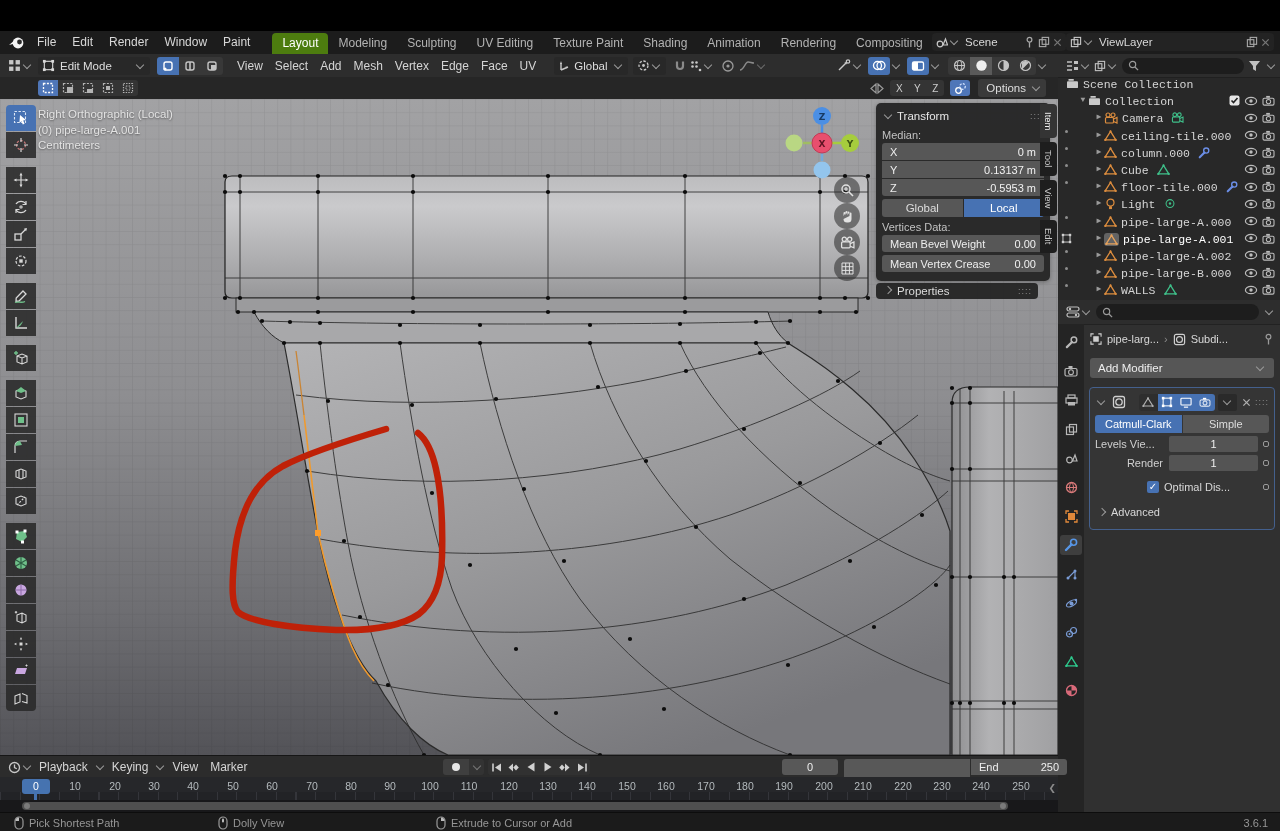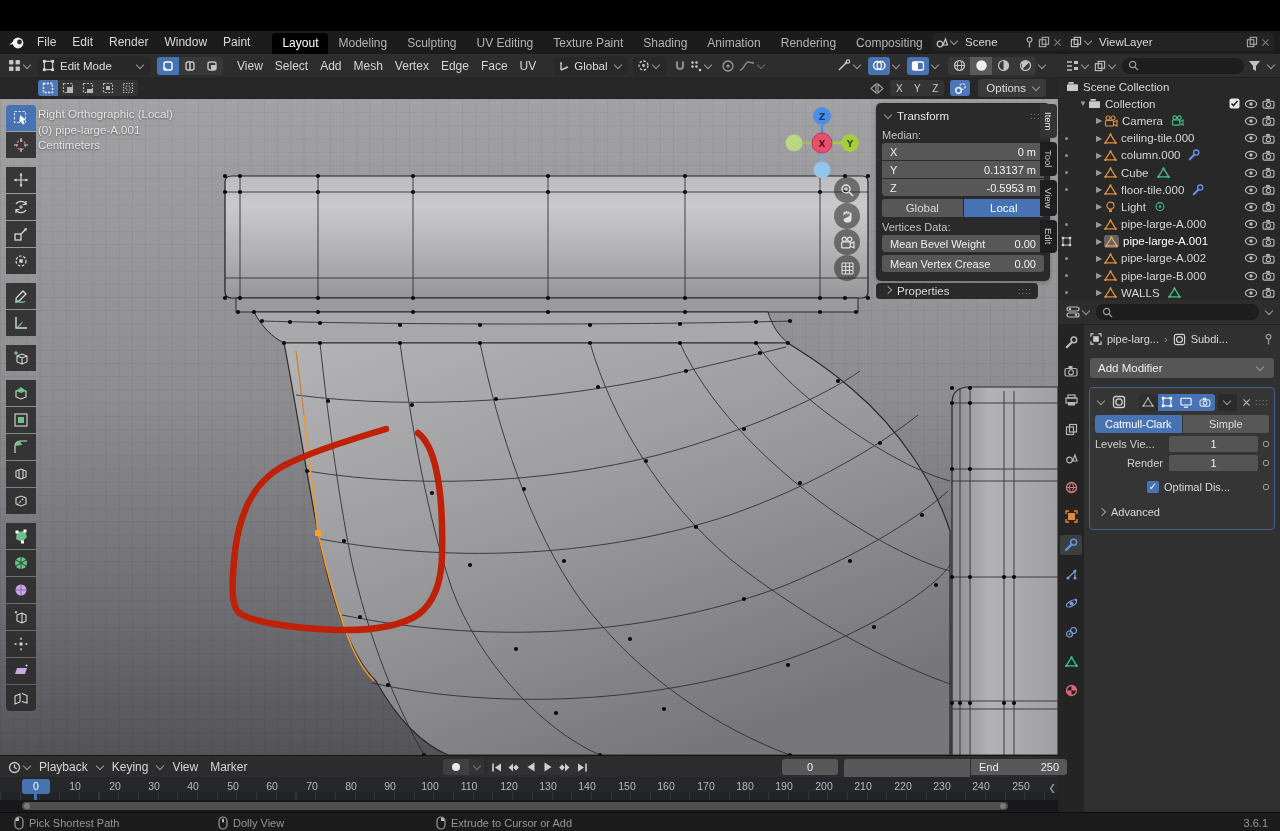--- a/index.html
+++ b/index.html
@@ -4,21 +4,21 @@
 <style>
   html,body{margin:0;padding:0;background:#000;width:1280px;height:831px;
     font-family:"Liberation Sans","DejaVu Sans",sans-serif;-webkit-font-smoothing:antialiased;}
   .r{position:absolute;}
   .row{display:flex;align-items:center;}
   #win{position:absolute;left:0;top:31px;width:1280px;height:800px;background:#1c1c1c;}
   
   #topbar{left:0;top:0;width:1280px;height:23px;background:#1c1c1c;display:flex;align-items:center;border-bottom:1px solid #111;}
   .menu-item{color:#d8d8d8;font-size:12px;padding:0 8px;line-height:23px;}
   .ws-tab{color:#b3b3b3;font-size:12px;padding:0 10px;line-height:21px;border-radius:4px 4px 0 0;margin-top:2px;}
-  .ws-tab.active{background:#000000;color:#fff;}
+  .ws-tab.active{background:#4d7c0f;color:#fff;}
   .idwidget{height:18px;background:#232323;border-radius:4px;display:flex;align-items:center;padding:0 4px;color:#d8d8d8;font-size:11.5px;}
   .idwidget .nm{flex:1;padding:0 5px;white-space:nowrap;overflow:hidden;}
   .chev{width:5px;height:5px;border-right:1.4px solid #9a9a9a;border-bottom:1.4px solid #9a9a9a;transform:rotate(45deg);margin:0 3px 2px 3px;display:inline-block;flex:none;}
   .ic{display:inline-flex;flex:none;align-items:center;justify-content:center;}
   svg{display:block;}
   
   #hdr2{left:0;top:23px;width:1058px;height:23px;background:#2d2d2d;display:flex;align-items:center;border-bottom:1px solid #222;}
   #hdr3{left:0;top:46px;width:1058px;height:22px;background:#262626;display:flex;align-items:center;}
   .hmenu{color:#d5d5d5;font-size:12px;padding:0 6px;}
   .wbtn{height:18px;background:#282828;border-radius:3px;display:flex;align-items:center;padding:0 4px;color:#dedede;font-size:11.5px;}
@@ -50,21 +50,21 @@
   #nprops{left:876px;top:184px;width:162px;height:16px;background:rgba(35,35,35,.94);border-radius:4px;display:flex;align-items:center;padding:0 6px;color:#dcdcdc;font-size:11.5px;box-sizing:border-box;}
   .dots{margin-left:auto;color:#8b8b8b;font-size:9px;letter-spacing:1px;}
   #ntabs{left:1040px;top:5px;width:18px;display:flex;flex-direction:column;gap:4px;}
   .ntab{width:17px;background:#1e1e1e;color:#c9c9c9;font-size:9.5px;border-radius:0 4px 4px 0;
     writing-mode:vertical-rl;display:flex;align-items:center;justify-content:center;padding:8px 0;}
   .ntab.active{background:#343434;color:#f0f0f0;}
   
   #outliner{left:1058px;top:23px;width:222px;height:246px;background:#282828;overflow:hidden;}
   #outl-hdr{height:23px;background:#2d2d2d;display:flex;align-items:center;border-bottom:1px solid #202020;}
   .srch{height:16px;background:#1d1d1d;border-radius:8px;display:flex;align-items:center;padding:0 6px;flex:1;margin:0 4px;}
-  .orow{height:17.2px;display:flex;align-items:center;font-size:11.5px;color:#d6d6d6;position:relative;}
+  .orow{height:17.2px;display:flex;align-items:flex-start;font-size:11.5px;color:#d6d6d6;position:relative;font-family:Liberation Mono, monospace;}
   .orow .lbl{margin-left:4px;white-space:nowrap;}
   .orow .dot{position:absolute;left:7px;width:3px;height:3px;border-radius:2px;background:#8d8d8d;}
   .arr{color:#9a9a9a;font-size:8px;width:10px;text-align:center;flex:none;}
   .rpair{margin-left:auto;display:flex;gap:4px;padding-right:5px;align-items:center;}
   #props{left:1058px;top:269px;width:222px;height:543px;background:#303030;}
   #props-hdr{height:24px;background:#2d2d2d;display:flex;align-items:center;border-bottom:1px solid #222;}
   #ptabs{position:absolute;left:0;top:24px;width:26px;height:519px;background:#242424;display:flex;flex-direction:column;align-items:center;padding-top:8px;gap:9px;}
   .ptab{width:22px;height:20px;display:flex;align-items:center;justify-content:center;border-radius:3px;}
   .ptab.active{background:#3e3e3e;}
   #pbody{position:absolute;left:26px;top:24px;width:196px;color:#d8d8d8;font-size:11px;}

